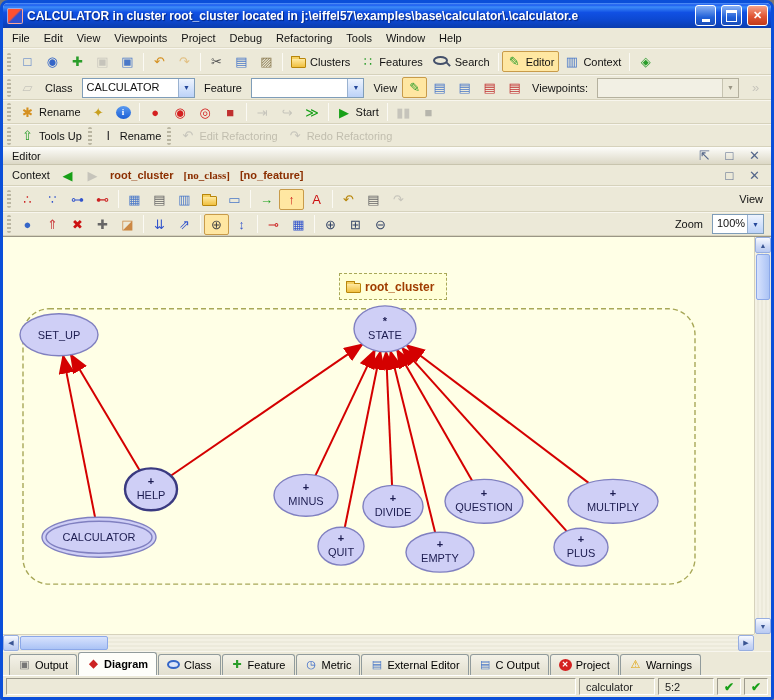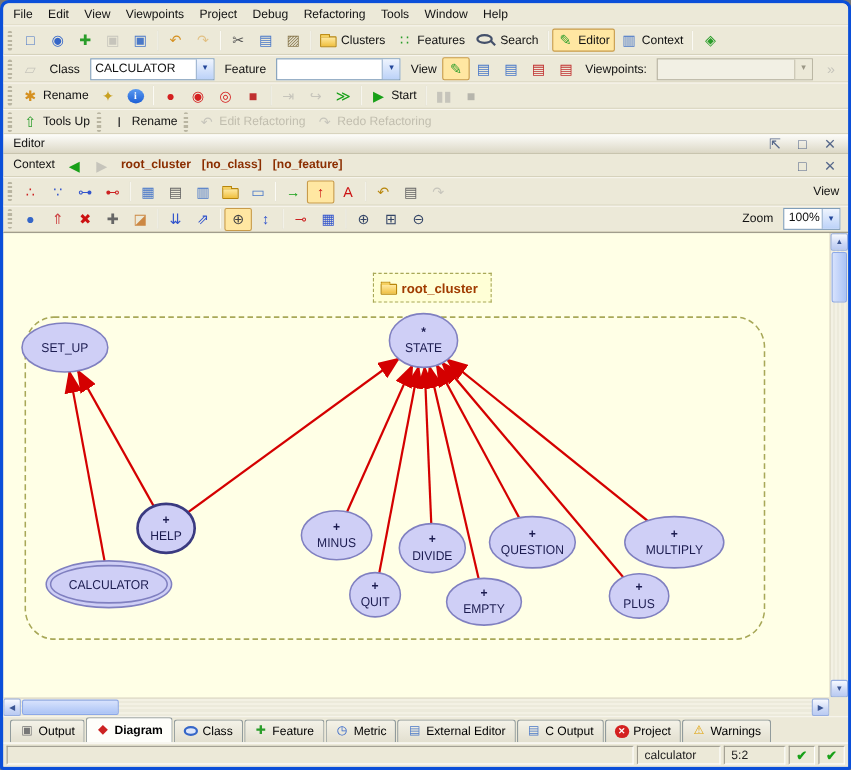--- a/index.html
+++ b/index.html
@@ -75,20 +75,27 @@
   .statusbar{height:22px;flex:0 0 22px;display:flex;align-items:stretch;gap:3px;background:#ece9d8;padding:2px 3px;border-top:1px solid #fff;}
   .spanel{border:1px solid;border-color:#9d9a8d #fff #fff #9d9a8d;font-size:11px;color:#222;display:flex;align-items:center;padding:0 6px;white-space:nowrap;}
   .spanel.grow{flex:1;}
   .ok{color:#18a018;font-size:12px;font-weight:bold;}
 </style>
 </head>
 <body>
 
 <div class="window">
 
+  <div class="titlebar">
+    <span class="i-app"></span>
+    <span class="title-text">CALCULATOR  in cluster root_cluster   located in j:\eiffel57\examples\base\calculator\.\calculator.e</span>
+    <span class="wbtn minb"></span>
+    <span class="wbtn maxb"></span>
+    <span class="wbtn closeb"></span>
+  </div>
 
   <div class="menubar">
       <span class="menu-item">File</span>
       <span class="menu-item">Edit</span>
       <span class="menu-item">View</span>
       <span class="menu-item">Viewpoints</span>
       <span class="menu-item">Project</span>
       <span class="menu-item">Debug</span>
       <span class="menu-item">Refactoring</span>
       <span class="menu-item">Tools</span>
@@ -283,21 +290,21 @@
     </div>
   <div class="ctxbar">
       <span class="tlabel">Context</span>
       <span class="tbtn">
         <span class="tbi" style="color: rgb(24, 160, 24);">◀</span>
       </span>
       <span class="tbtn disabled">
         <span class="tbi" style="color: rgb(153, 153, 153);">▶</span>
       </span>
       <span class="tlabel" style="color: rgb(139, 46, 0); font-weight: bold;">root_cluster</span>
-      <span class="tlabel" style="color: rgb(139, 46, 0); font-weight: bold;">[no_class]</span>
+      <span class="tlabel" style="color: rgb(139, 46, 0); font-weight: bold; font-family: Liberation Serif, serif;">[no_class]</span>
       <span class="tlabel" style="color: rgb(139, 46, 0); font-weight: bold;">[no_feature]</span>
       <span class="spring"></span>
       <span class="tbtn">
         <span class="tbi" style="color: rgb(85, 103, 138);">□</span>
       </span>
       <span class="tbtn">
         <span class="tbi" style="color: rgb(85, 103, 138);">✕</span>
       </span>
     </div>
 

